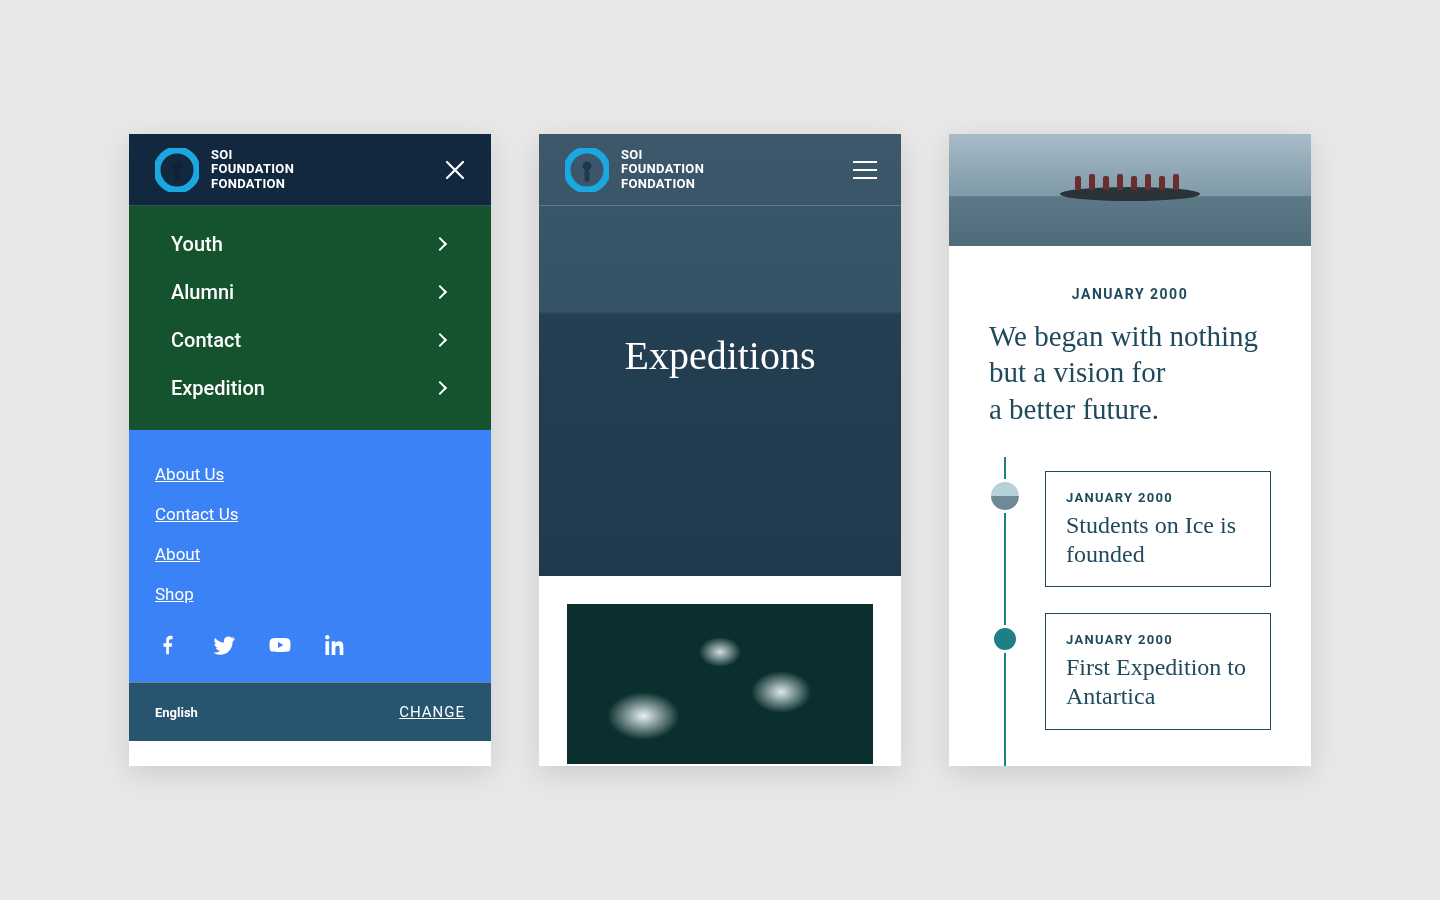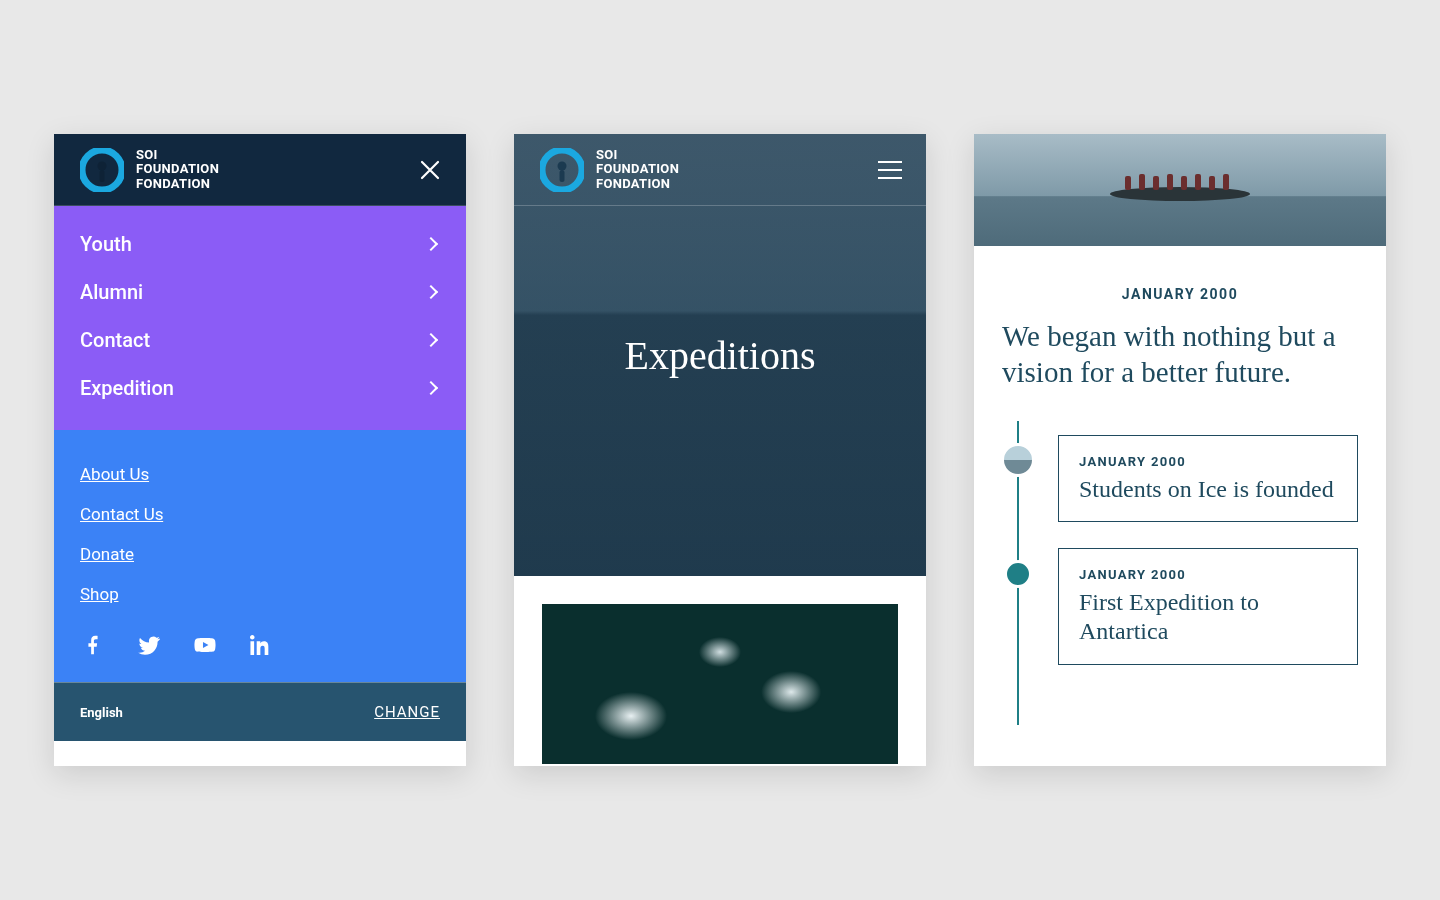--- a/index.html
+++ b/index.html
@@ -7,21 +7,21 @@
     background: #e8e8e8;
     font-family: -apple-system, BlinkMacSystemFont, "Segoe UI", Roboto, sans-serif;
     width: 1440px;
     height: 900px;
     display: flex;
     align-items: center;
     justify-content: center;
     gap: 48px;
   }
   .phone {
-    width: 412px;
+    width: 362px;
     height: 632px;
     background: #fff;
     box-shadow: 0 8px 28px rgba(0,0,0,0.12);
     overflow: hidden;
     position: relative;
   }
 
   
   .p1-header {
     background: #11283f;
@@ -47,22 +47,22 @@
     letter-spacing: 0.3px;
   }
   .close-x, .hamburger {
     margin-left: auto;
     width: 28px; height: 28px;
     display:flex; align-items:center; justify-content:center;
     cursor:pointer;
   }
 
   .p1-nav {
-    background: #8b5cf6;
-    padding: 14px 0 18px;
+    background: #14532d;
+    padding: 14px 16px 18px;
   }
   .p1-nav-item {
     display:flex; align-items:center; justify-content:space-between;
     padding: 12px 30px 12px 26px;
     color:#fff;
     font-size: 20px;
     font-weight: 500;
     cursor:pointer;
   }
   .chev { width:10px; height:10px; border-right:2px solid #fff; border-top:2px solid #fff; transform: rotate(45deg); }
@@ -128,21 +128,21 @@
   
   .p3-top {
     height:112px;
     background: linear-gradient(180deg, #a8bcc7 0%, #7f9aa8 55%, #5d7988 56%, #4e6b7a 100%);
     position:relative;
   }
   .p3-boat {
     position:absolute; top:28px; left:50%; transform:translateX(-50%);
     width:170px; height:40px;
   }
-  .p3-body { padding: 40px 28px 0; position:relative; }
+  .p3-body { padding: 40px 40px 0; position:relative; }
   .p3-eyebrow {
     text-align:center;
     color:#1f4a5e;
     font-size:14px;
     letter-spacing:1.5px;
     font-weight:700;
     margin-bottom: 16px;
   }
   .p3-headline {
     text-align:left;
@@ -238,21 +238,21 @@
     </div>
     <div class="p1-nav-item">
       <span>Expedition</span>
       <span class="chev"></span>
     </div>
   </div>
 
   <div class="p1-secondary">
     <a>About Us</a>
     <a>Contact Us</a>
-    <a>Donate</a>
+    <a>About</a>
     <a>Shop</a>
 
     <div class="social-row">
       <span class="ico">
         <svg viewBox="0 0 24 24" width="22" height="22" fill="#fff">
             <path d="M13 22v-8h3l.5-4H13V7.5c0-1.1.3-1.9 2-1.9h2V2.1C16.7 2 15.6 2 14.4 2 11.6 2 10 3.7 10 6.8V10H7v4h3v8h3z"></path>
           </svg>
       </span>
       <span class="ico">
         <svg viewBox="0 0 24 24" width="26" height="26" fill="#fff">

